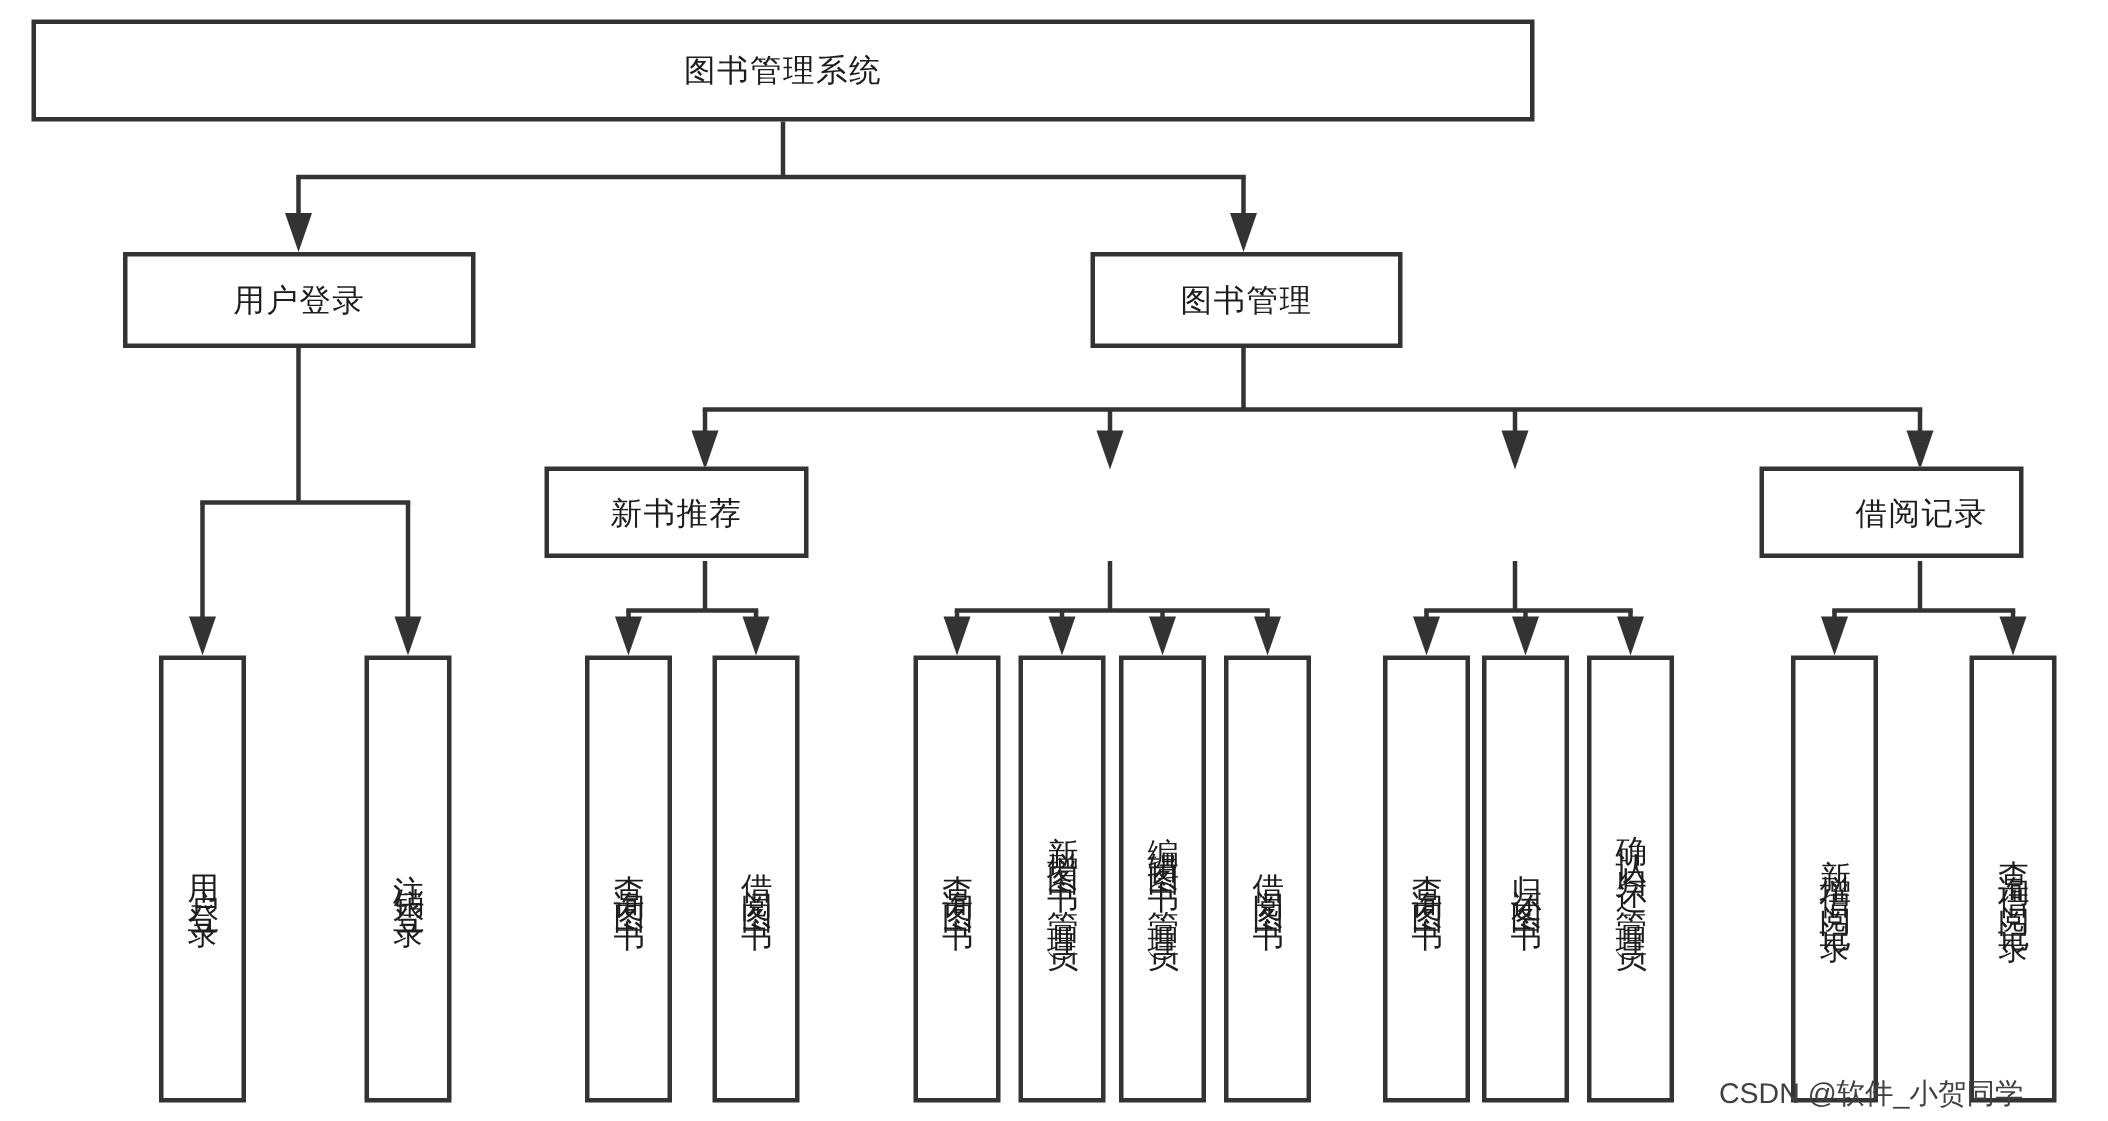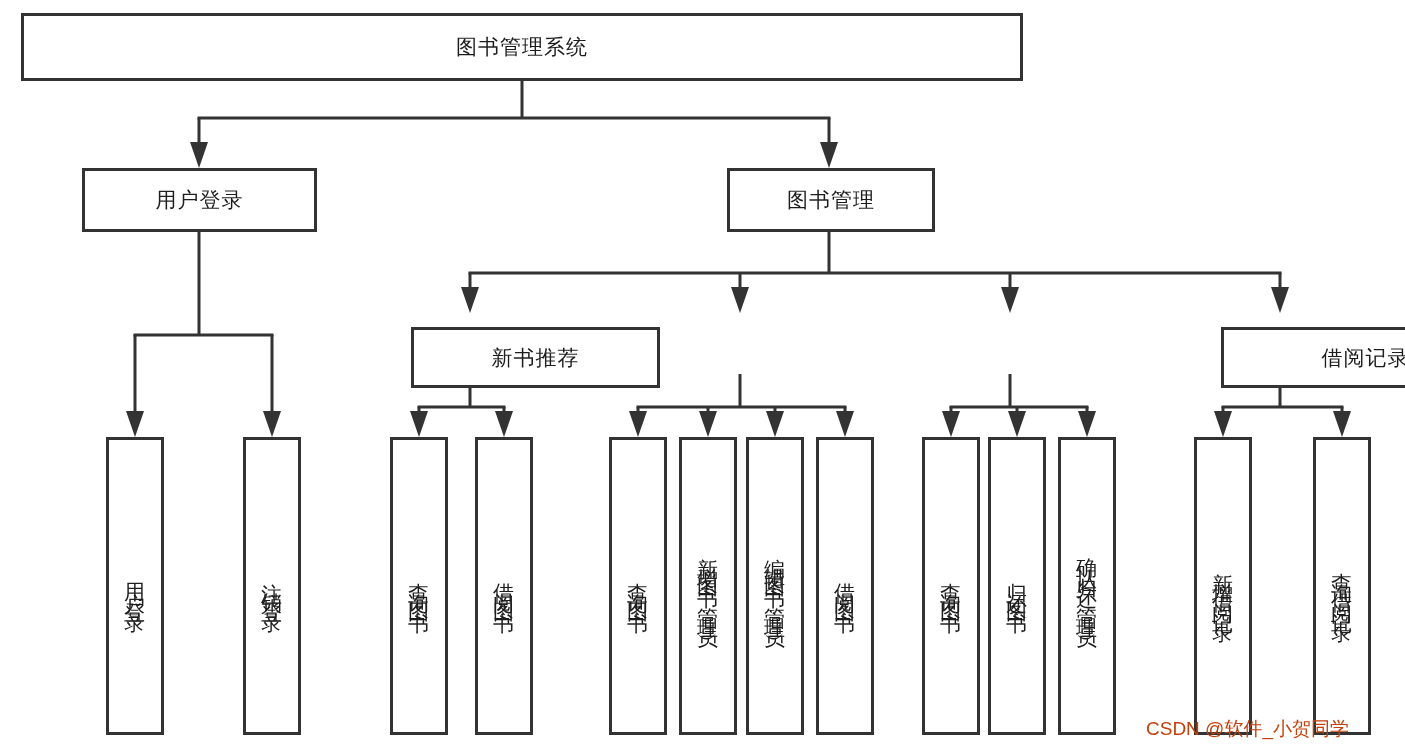--- a/index.html
+++ b/index.html
@@ -37,21 +37,21 @@
     text-orientation: mixed;
     font-size: 21px;
     letter-spacing: 10px;
     line-height: 1;
     white-space: nowrap;
   }
   
   .n-root   { left: 21px;   top: 13px;  width: 1002px; height: 68px; }
   .n-l2a    { left: 82px;   top: 168px; width: 235px;  height: 64px; }
   .n-l2b    { left: 712px;  top: 168px; width: 208px;  height: 64px; margin-left: 15px; }
-  .n-l3     { top: 327px; width: 249px; height: 61px; margin-left: 48px; }
+  .n-l3     { top: 311px; width: 176px; height: 61px; }
   .n-l3a    { left: 363px; }
   .n-l3b    { left: 633px; }
   .n-l3c    { left: 903px; }
   .n-l3d    { left: 1173px; padding-left: 40px; }
   .leaf     { top: 437px; width: 58px; height: 298px; }
   .lf1a { left: 106px; }
   .lf1b { left: 243px; }
   .lf2a { left: 390px; }
   .lf2b { left: 475px; }
   .lf3a { left: 609px; }
@@ -61,21 +61,21 @@
   .lf4a { left: 922px; }
   .lf4b { left: 988px; }
   .lf4c { left: 1058px; }
   .lf5a { left: 1194px; }
   .lf5b { left: 1313px; }
   #watermark {
     position: absolute;
     left: 1146px;
     top: 716px;
     font-size: 19px;
-    color: #c2410c;
+    color: #404040;
     white-space: nowrap;
     z-index: 5;
   }
 </style>
 </head>
 <body>
 
 <div id="canvas">
 
   <svg id="connectors" viewBox="0 0 1405 747" xmlns="http://www.w3.org/2000/svg">

